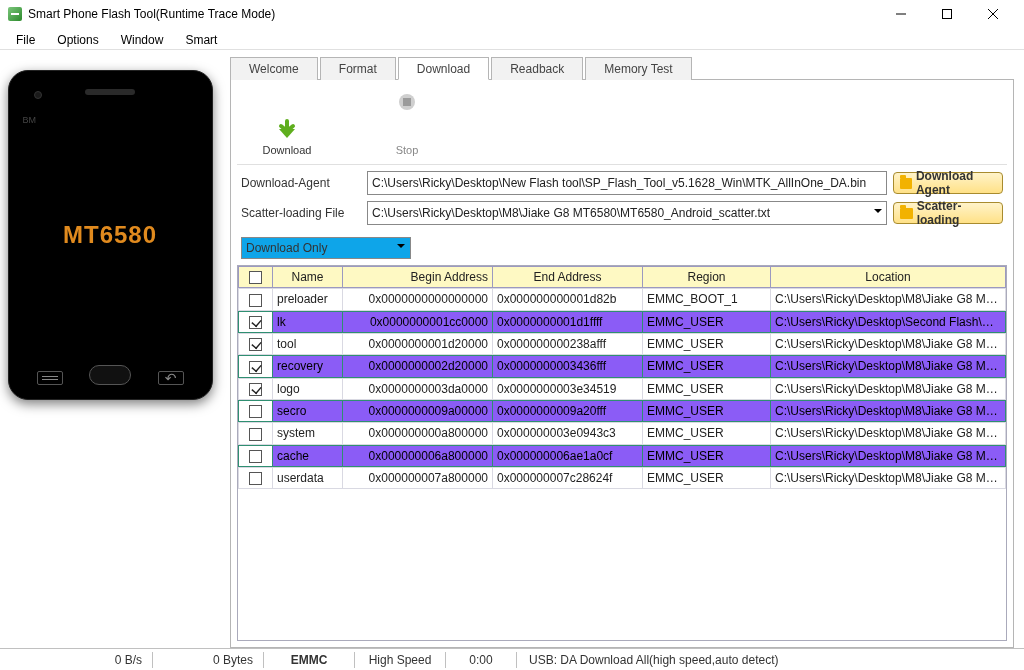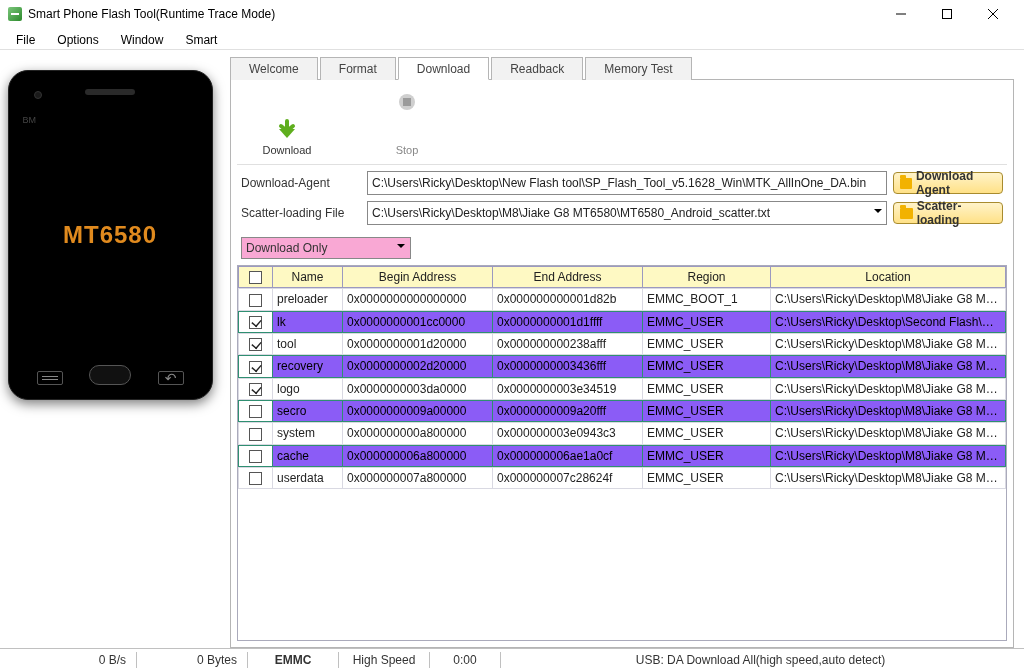--- a/index.html
+++ b/index.html
@@ -45,49 +45,49 @@
   .form-rows { padding:0 4px 6px; }
   .form-row { display:flex; align-items:center; gap:6px; margin-bottom:6px; }
   .form-row .lbl { width:120px; color:#333; }
   .form-row .field { flex:1; height:14px; border:1px solid #888; background:#fff; padding:11px 4px; color:#222; display:flex;align-items:center; }
   .form-row .field.hasdrop { position:relative; padding-right:18px; }
   .form-row .field.hasdrop::after{content:"";position:absolute;right:4px;top:50%;transform:translateY(-50%);border:4px solid transparent;border-top-color:#000;}
   .file-btn { width:110px; height:22px; border:1px solid #a88b2e; background:linear-gradient(#fff3c9,#ffe187); display:flex; align-items:center; gap:4px; padding:0 6px; color:#333; border-radius:4px;font-weight:bold;}
   .file-btn .folder{width:14px;height:11px;background:#f2b200;border-radius:1px;position:relative;}
   .file-btn .folder::before{content:"";position:absolute;top:-3px;left:0;width:6px;height:3px;background:#f2b200;border-radius:1px 1px 0 0;}
 
-  .mode-select { width:170px; height:22px; border:1px solid #888; padding:0 4px; position:relative; background:#f9a8d4;display:flex;align-items:center;color:#333;margin:0 4px 6px;}
+  .mode-select { width:170px; height:22px; border:1px solid #888; padding:0 4px; position:relative; background:#0ea5e9;display:flex;align-items:center;color:#333;margin:0 4px 6px;}
   .mode-select::after{content:"";position:absolute;right:5px;top:50%;transform:translateY(-50%);border:4px solid transparent;border-top-color:#000;}
 
   .table-wrap { flex:1; border:1px solid #aab; overflow:hidden; display:flex; flex-direction:column; }
   table { border-collapse:collapse; width:100%; table-layout:fixed;}
   thead th { background:#fef9c3; border:1px solid #9b99c0; font-weight:normal; padding:3px 4px; text-align:center; color:#222;}
   tbody td { border:1px solid #d9d9e2; padding:3px 4px; color:#222; white-space:nowrap; overflow:hidden; text-overflow:ellipsis;}
   tbody tr.green td { background:#8b5cf6; color:#000; border-color:#2f8f71;}
   tbody tr.green td:first-child{background:#fff;}
   .chk{width:13px;height:13px;border:1px solid #555;display:inline-block;vertical-align:middle;position:relative;background:#fff;}
   .chk.on::after{content:"";position:absolute;left:2px;top:-1px;width:7px;height:10px;border:solid #222;border-width:0 2px 2px 0;transform:rotate(40deg) scale(.7);}
   th.col-chk, td.col-chk{width:34px; text-align:center;}
   th.col-name, td.col-name{width:70px;}
-  th.col-begin, td.col-begin{width:150px;}
+  th.col-begin, td.col-begin{width:150px;text-align:right;}
   th.col-end, td.col-end{width:150px;}
   th.col-region, td.col-region{width:128px;}
   tbody { display:block; }
   thead, tbody tr { display:table; width:100%; table-layout:fixed; }
   .tbody-scroll{flex:1;overflow:auto;}
 
-  .statusbar { position:absolute; left:0; right:0; bottom:0; height:22px; border-top:1px solid #c0c0c0; display:flex; align-items:center; font-size:11px; color:#333; padding:0 6px;}
+  .statusbar { position:absolute; left:0; right:0; bottom:0; height:22px; border-top:1px solid #c0c0c0; display:flex; align-items:center; font-size:11px; color:#333; padding:0 22px;}
   .status-sep{border-left:1px solid #c0c0c0;height:16px;margin:0 0;}
   .status-cell{padding:0 10px;text-align:center;}
   .status-cell.w1{width:130px;text-align:right;}
   .status-cell.w2{width:110px;text-align:right;}
   .status-cell.w3{width:90px;font-weight:bold;}
   .status-cell.w4{width:90px;}
   .status-cell.w5{width:70px;}
-  .status-cell.grow{flex:1;text-align:center;padding-left:12px;}
+  .status-cell.grow{flex:1;text-align:left;padding-left:12px;}
 </style>
 </head>
 <body>
 
 <div class="titlebar">
   <div class="app-icon"></div>
   <div class="title">Smart Phone Flash Tool(Runtime Trace Mode)</div>
   <div class="win-ctrls">
     <div class="win-btn">
         <svg viewBox="0 0 10 10">

